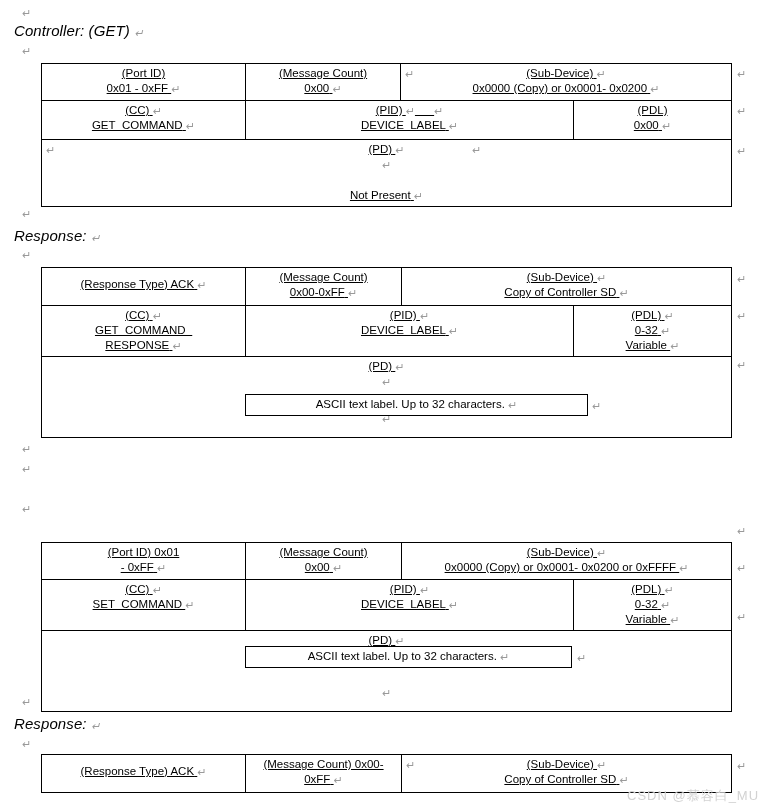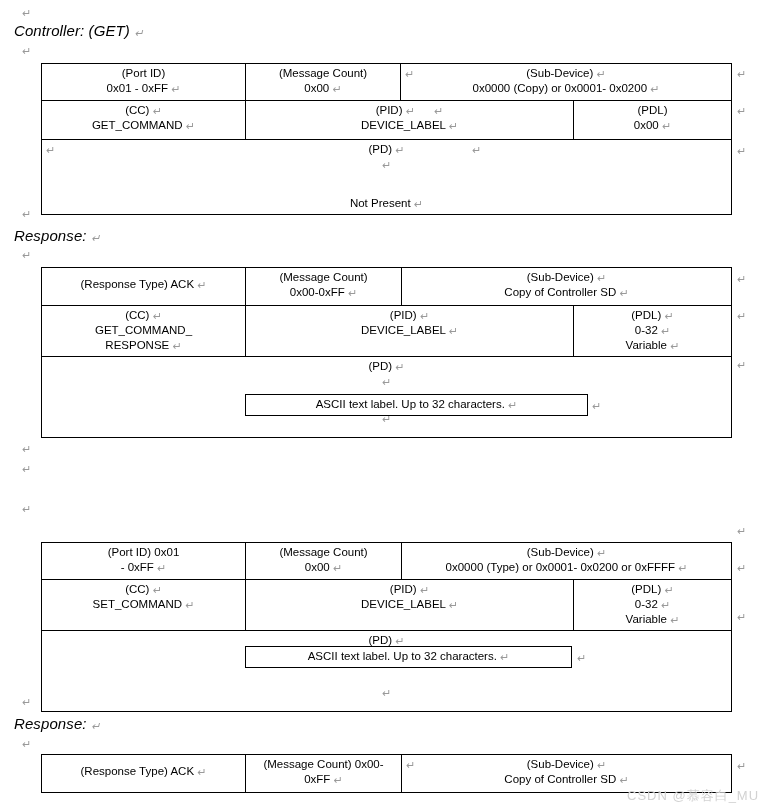--- a/index.html
+++ b/index.html
@@ -62,20 +62,21 @@
     position: absolute;
     left: 22px;
   }
 
   
   table.frame {
     position: absolute;
     border-collapse: collapse;
     table-layout: fixed;
     background: #ffffff;
+    text-decoration: underline;
   }
   table.frame td {
     border: 1px solid #000000;
     vertical-align: top;
     padding: 2px 3px 3px 3px;
     font-size: 11.5px;
     line-height: 15px;
     text-align: center;
   }
   td.cell {
@@ -177,21 +178,21 @@
           <span class="cl">(PDL)</span>
           <span class="cl"><span>0x00</span> <span class="pilcrow">↵</span></span>
         </td>
       </tr>
       <tr style="height:58px;">
         <td class="cell" colspan="4" style="position:relative;">
           <span class="pilcrow-abs" style="left:4px; top:5px;">↵</span>
           <span class="cl"><span>(PD)</span> <span class="pilcrow">↵</span></span>
           <span class="pilcrow-abs" style="left:430px; top:5px;">↵</span>
           <span class="cl"><span class="pilcrow">↵</span></span>
-          <span class="cl" style="margin-top:24px;"><span>Not Present</span> <span class="pilcrow">↵</span></span>
+          <span class="cl" style="margin-top:16px;"><span>Not Present</span> <span class="pilcrow">↵</span></span>
         </td>
       </tr>
     </tbody>
   </table>
   <span class="row-mark" style="top:69px;">↵</span>
   <span class="row-mark" style="top:106px;">↵</span>
   <span class="row-mark" style="top:146px;">↵</span>
   <span class="blank-mark pilcrow-abs" style="top:209px;">↵</span>
 
   <div class="heading" style="left:14px; top:227px;">
@@ -271,21 +272,21 @@
         <td class="cell">
           <span class="cl">(Port ID) 0x01</span>
           <span class="cl"><span>- 0xFF</span> <span class="pilcrow">↵</span></span>
         </td>
         <td class="cell">
           <span class="cl">(Message Count)</span>
           <span class="cl"><span>0x00</span> <span class="pilcrow">↵</span></span>
         </td>
         <td class="cell" colspan="2">
           <span class="cl"><span>(Sub-Device)</span> <span class="pilcrow">↵</span></span>
-          <span class="cl"><span>0x0000 (Type) or 0x0001- 0x0200 or 0xFFFF</span> <span class="pilcrow">↵</span></span>
+          <span class="cl"><span>0x0000 (Copy) or 0x0001- 0x0200 or 0xFFFF</span> <span class="pilcrow">↵</span></span>
         </td>
       </tr>
       <tr style="height:49px;">
         <td class="cell">
           <span class="cl"><span>(CC)</span> <span class="pilcrow">↵</span></span>
           <span class="cl"><span>SET_COMMAND</span> <span class="pilcrow">↵</span></span>
         </td>
         <td class="cell" colspan="2">
           <span class="cl"><span>(PID)</span> <span class="pilcrow">↵</span></span>
           <span class="cl"><span>DEVICE_LABEL</span> <span class="pilcrow">↵</span></span>

